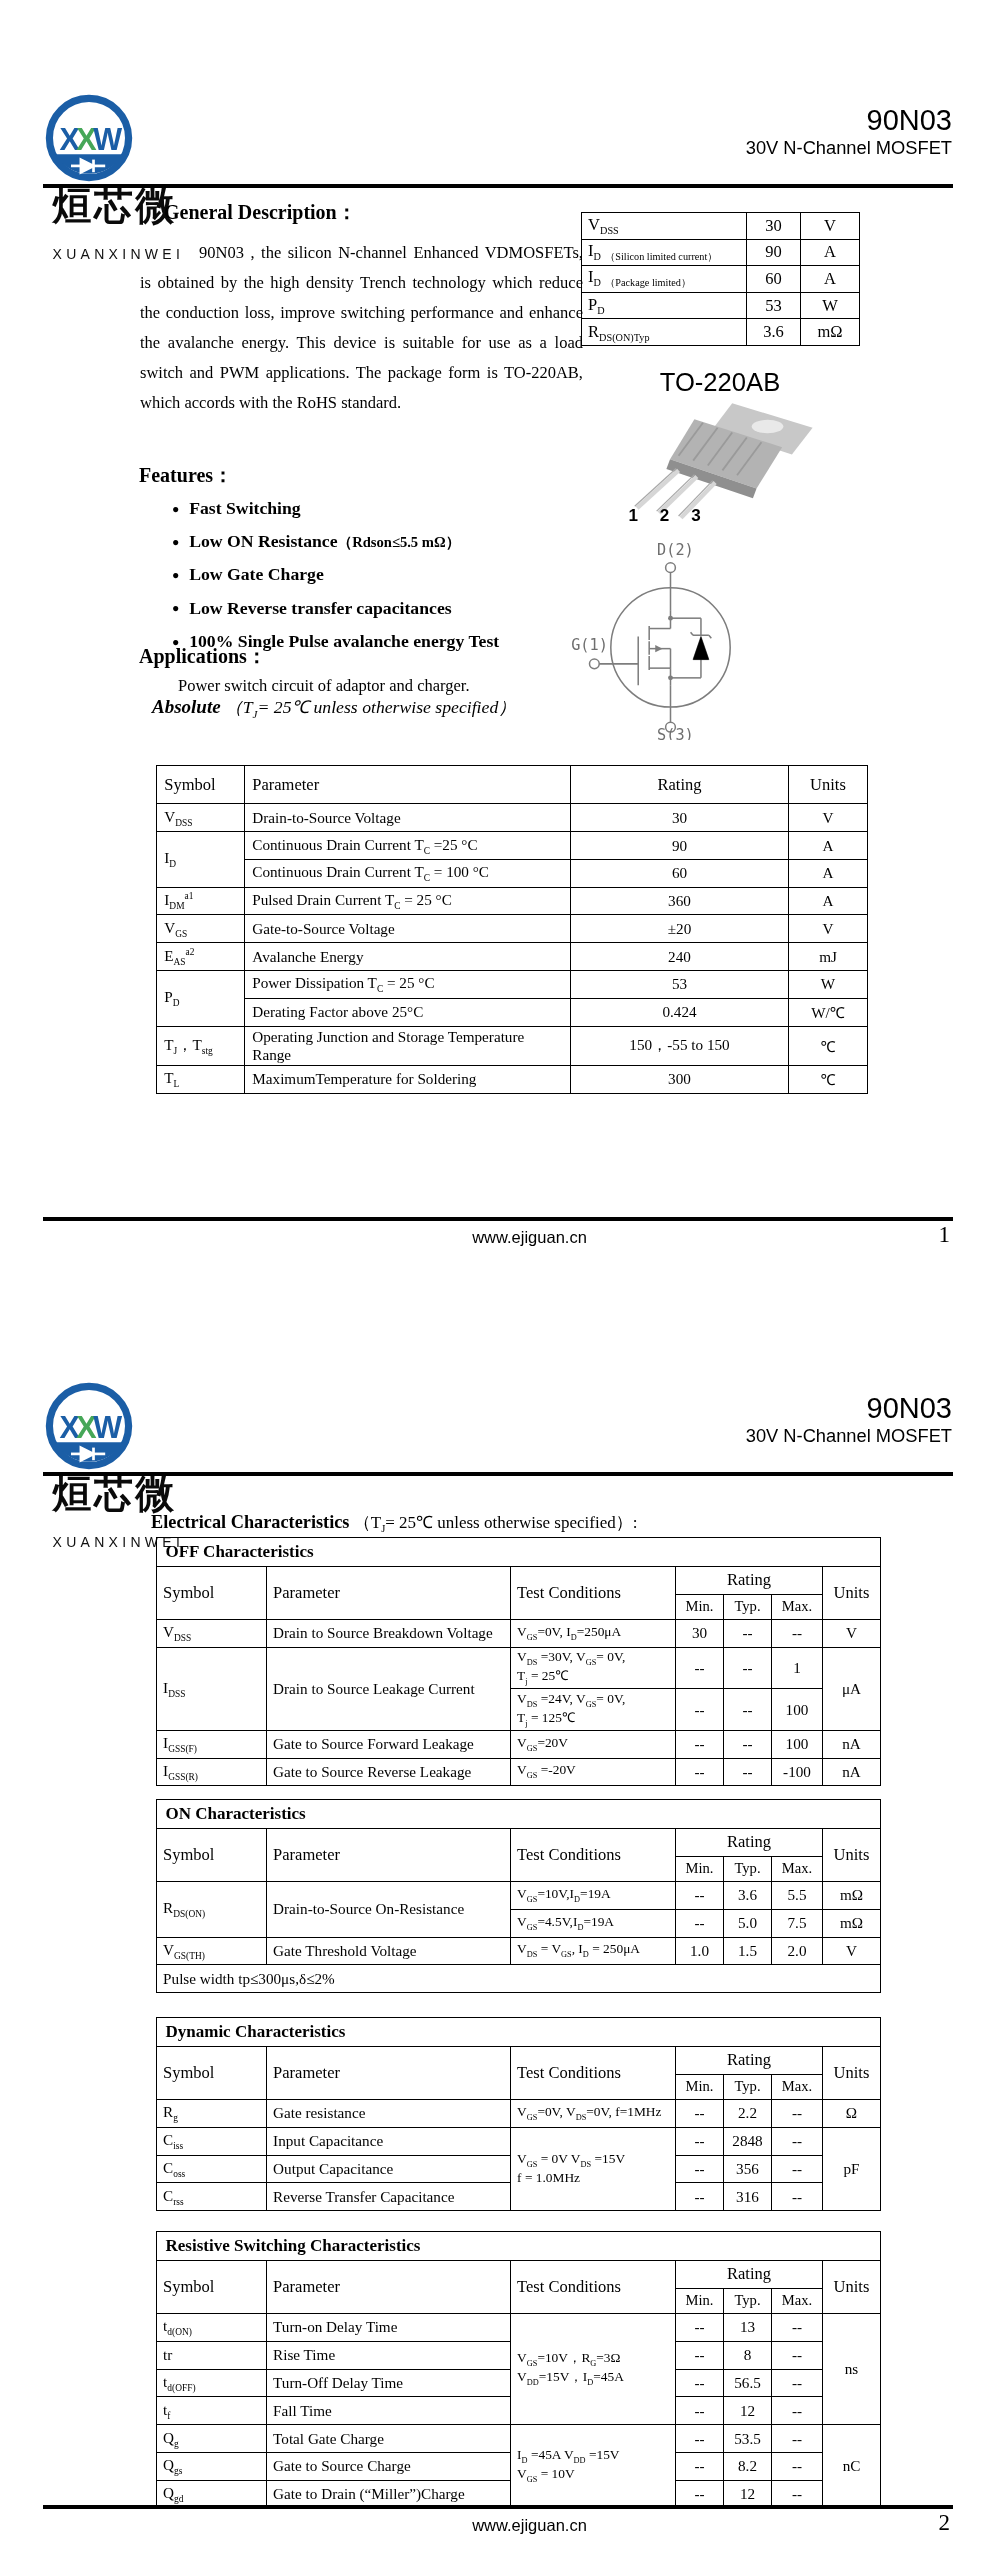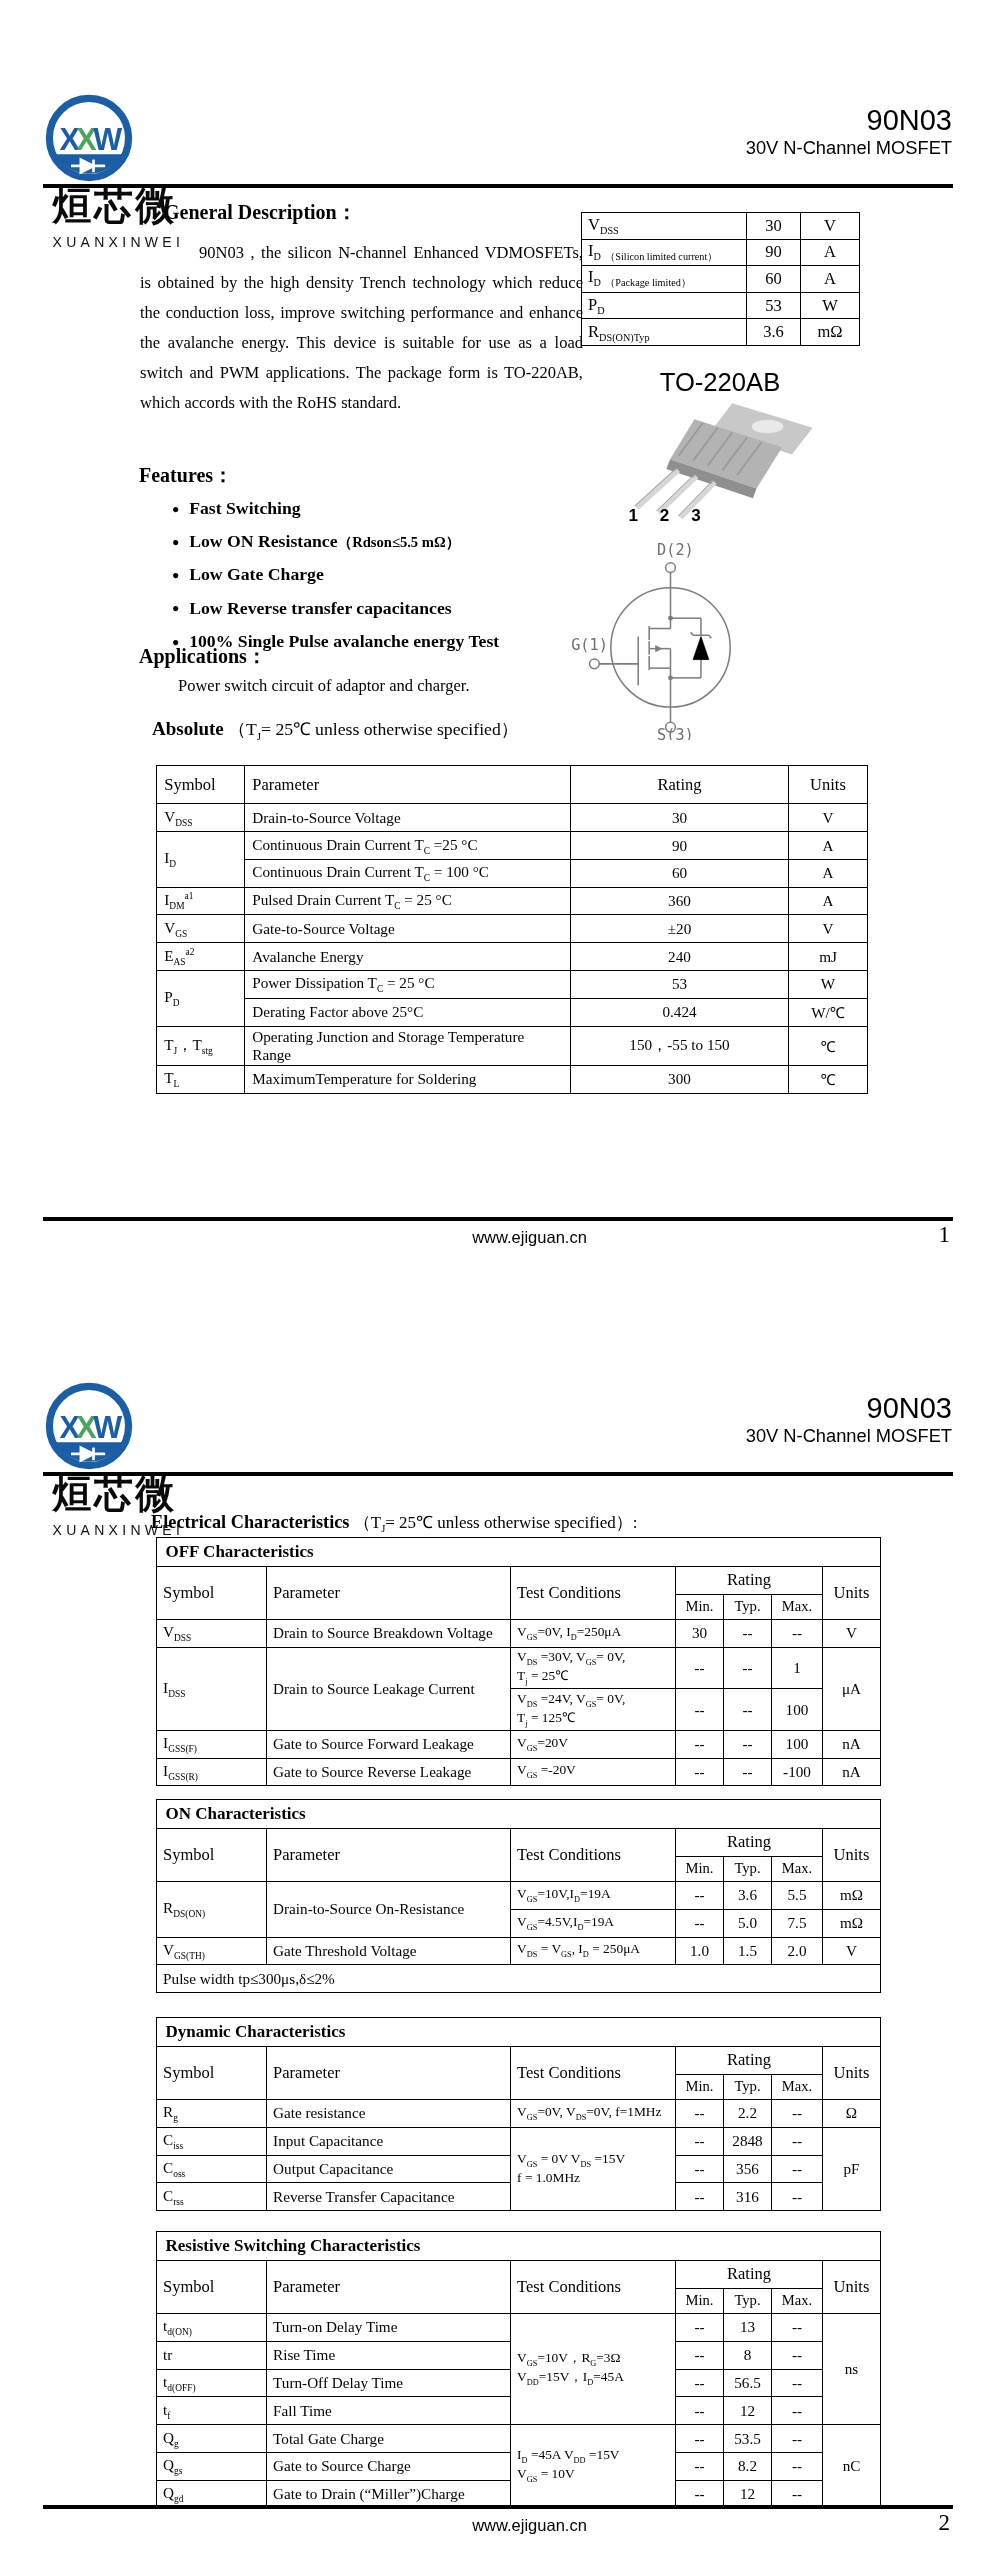--- a/index.html
+++ b/index.html
@@ -3,42 +3,42 @@
 <meta charset="utf-8">
 <style>
   html,body{margin:0;padding:0;background:#ffffff;}
   body{width:995px;font-family:"Liberation Serif",serif;color:#000;}
   .page{position:relative;width:995px;height:1288px;background:#fff;overflow:hidden;}
   
   .hdr-rule{position:absolute;left:43px;width:910px;top:184px;height:4.3px;background:#000;}
   .logo{position:absolute;left:44px;top:93px;display:flex;align-items:flex-start;flex-direction:column;}
   .logo-txt{margin-left:8.5px;}
   .logo-cn{font-family:"Liberation Sans",sans-serif;font-weight:700;font-size:39px;line-height:45px;letter-spacing:2.4px;color:#0a0a0a;}
-  .logo-en{font-family:"Liberation Sans",sans-serif;font-size:14px;letter-spacing:4.3px;color:#111;margin-top:6px;}
+  .logo-en{font-family:"Liberation Sans",sans-serif;font-size:14px;letter-spacing:4.3px;color:#111;margin-top:18px;}
   .prod{position:absolute;right:43px;top:104px;text-align:right;font-family:"Liberation Sans",sans-serif;}
   .prod-no{font-size:29px;line-height:32px;}
   .prod-sub{font-size:18.3px;line-height:24.4px;}
   
   .sec-title{position:absolute;font-weight:700;font-size:20px;font-family:"Liberation Serif",serif;}
   .gd-body{position:absolute;left:140px;top:238px;width:443px;font-size:16.5px;line-height:30px;text-align:justify;text-indent:59px;}
   .qs-wrap{position:absolute;left:581px;top:212px;}
   table{border-collapse:collapse;}
   .qs td{border:1.2px solid #000;height:25.6px;padding:0 6.1px;font-size:16.5px;}
   .qs td.c{text-align:center;padding:0 2.4px;}
   .pkg-label{position:absolute;left:610px;top:368px;width:220px;text-align:center;font-family:"Liberation Sans",sans-serif;font-size:25.6px;}
   .pkg-svg{position:absolute;left:610px;top:396px;}
   .feat-list{position:absolute;left:172px;top:498px;list-style:none;margin:0;padding:0;}
   .feat-list li{font-weight:700;font-size:17.7px;margin-bottom:12.2px;white-space:nowrap;}
   .feat-list .blt{font-size:12.2px;margin-right:9.8px;vertical-align:1.2px;}
   .feat-list .nt{font-size:14.6px;}
   .apps-body{position:absolute;left:178px;top:676px;font-size:16.5px;}
   .sym-svg{position:absolute;left:570px;top:539px;}
   .pin-list{position:absolute;left:764px;top:611px;font-family:"Liberation Sans",sans-serif;font-size:18.3px;}
   .pin-list div{margin-bottom:13.4px;}
-  .abs-line{position:absolute;left:152px;top:716px;font-size:17.7px;}
+  .abs-line{position:absolute;left:152px;top:694px;font-size:17.7px;font-style:italic;}
   .abs-line .t{font-weight:700;font-size:19px;}
   .abs-wrap{position:absolute;left:156px;top:765px;}
   .abs td{border:1.2px solid #000;padding:1.2px 7.3px;font-size:15.2px;height:24.4px;}
   .abs td.c{text-align:center;padding:1.2px 2.4px;}
   .abs td.hd{font-size:16.5px;height:35px;}
   sub{font-size:0.62em;}
   sup{font-size:0.62em;}
   
   .ec-heading{position:absolute;left:151px;top:222px;font-size:17px;}
   .ec-heading .t{font-weight:700;font-size:18.3px;}

